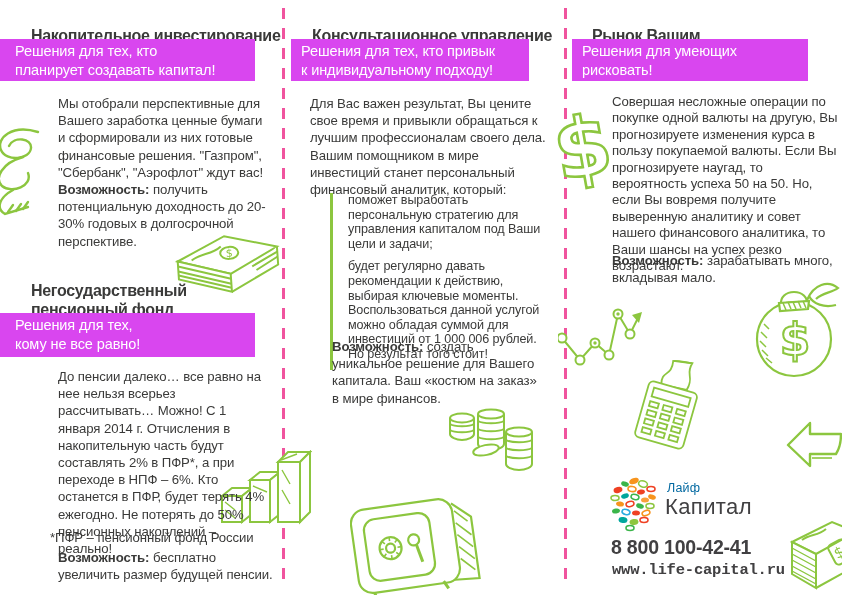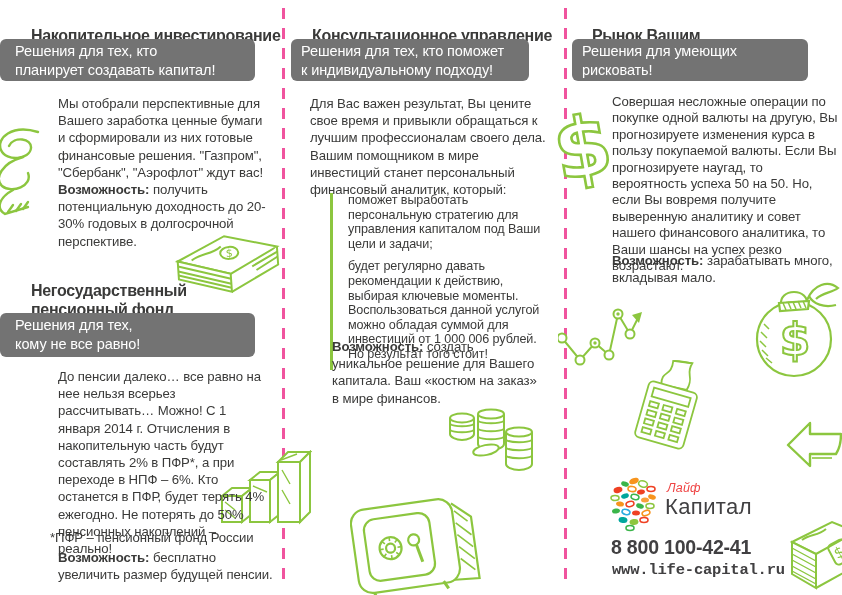--- a/index.html
+++ b/index.html
@@ -1,30 +1,30 @@
 <!DOCTYPE html>
 <html><head>
 <meta charset="utf-8">
 <style>
   html,body{margin:0;padding:0;background:#fff;}
   .page{position:relative;width:842px;height:595px;background:#ffffff;overflow:hidden;
         font-family:"Liberation Sans",sans-serif;color:#3a3a39;}
   .abs{position:absolute;}
   .h{position:absolute;margin:17px;font-size:16px;font-weight:bold;line-height:19px;letter-spacing:-0.3px;color:#3a3a39;}
-  .banner{position:absolute;background:#737373;color:#ffffff;font-size:14.5px;line-height:18.5px;
-          letter-spacing:-0.1px;padding:3px 8px 4px 10px;box-sizing:border-box;border-radius:6px;}
+  .banner{position:absolute;background:#d946ef;color:#ffffff;font-size:14.5px;line-height:18.5px;
+          letter-spacing:-0.1px;padding:3px 8px 4px 10px;box-sizing:border-box;}
   .body{position:absolute;margin:0;font-size:13.2px;line-height:17.2px;letter-spacing:-0.1px;}
   .body b{font-weight:bold;}
   .bullets{position:absolute;border-left:3px solid #8cc63f;padding-left:15px;box-sizing:border-box;}
   .bullets p{margin:0 2px 8px 0;font-size:12.6px;line-height:14.6px;letter-spacing:-0.1px;}
   .divider{position:absolute;top:8px;height:580px;width:3px;z-index:0;
            background:repeating-linear-gradient(to bottom,#f0549e 0 11px,transparent 11px 20px);}
   .doodle{position:absolute;z-index:1;}
   .txt{z-index:2;}
-  .logo-top{position:absolute;font-size:12.5px;color:#ef4444;letter-spacing:0.2px;font-style:italic;}
+  .logo-top{position:absolute;font-size:12.5px;color:#0369a1;letter-spacing:0.2px;}
   .logo-bottom{position:absolute;font-size:22px;color:#414042;letter-spacing:0.4px;}
   .phone{position:absolute;font-size:19.5px;font-weight:bold;color:#414042;letter-spacing:-0.2px;}
   .site{position:absolute;font-size:15.5px;font-weight:bold;color:#414042;letter-spacing:-0.2px;}
 </style>
 </head>
 <body>
 
 <div class="page">
 
   <div class="divider" style="left:282px;"></div>
@@ -219,21 +219,21 @@
 
   <p class="body txt" style="left:58px;top:368px;width:212px;">До пенсии далеко… все равно на нее нельзя всерьез рассчитывать… Можно! С 1 января 2014 г. Отчисления в накопительную часть будут составлять 2% в ПФР*, а при переходе в НПФ – 6%. Кто останется в ПФР, будет терять 4% ежегодно. Не потерять до 50% пенсионных накоплений – реально!</p>
 
   <p class="body txt" style="left:50px;top:529px;width:220px;">*ПФР – пенсионный фонд России</p>
 
   <p class="body txt" style="left:58px;top:549px;width:216px;"><b>Возможность:</b><span> бесплатно увеличить размер будущей пенсии.</span></p>
 
   <h1 class="h txt" style="left:295px;top:9px;width:260px;">Консультационное управление</h1>
 
   <div class="banner txt" style="left:291px;top:39px;width:238px;height:42px;">
-    <div>Решения для тех, кто поможет</div>
+    <div>Решения для тех, кто привык</div>
     <div>к индивидуальному подходу!</div>
   </div>
 
   <p class="body txt" style="left:310px;top:95px;width:245px;">Для Вас важен результат, Вы цените свое время и привыкли обращаться к лучшим профессионалам своего дела.</p>
 
   <p class="body txt" style="left:310px;top:147px;width:240px;">Вашим помощником в мире инвестиций станет персональный финансовый аналитик, который:</p>
 
   <div class="bullets txt" style="left:330px;top:193px;width:216px;">
     <p>поможет выработать персональную стратегию для управления капиталом под Ваши цели и задачи;</p>
     <p>будет регулярно давать рекомендации к действию, выбирая ключевые моменты. Воспользоваться данной услугой можно обладая суммой для инвестиций от 1 000 006 рублей. Но результат того стоит!</p>

